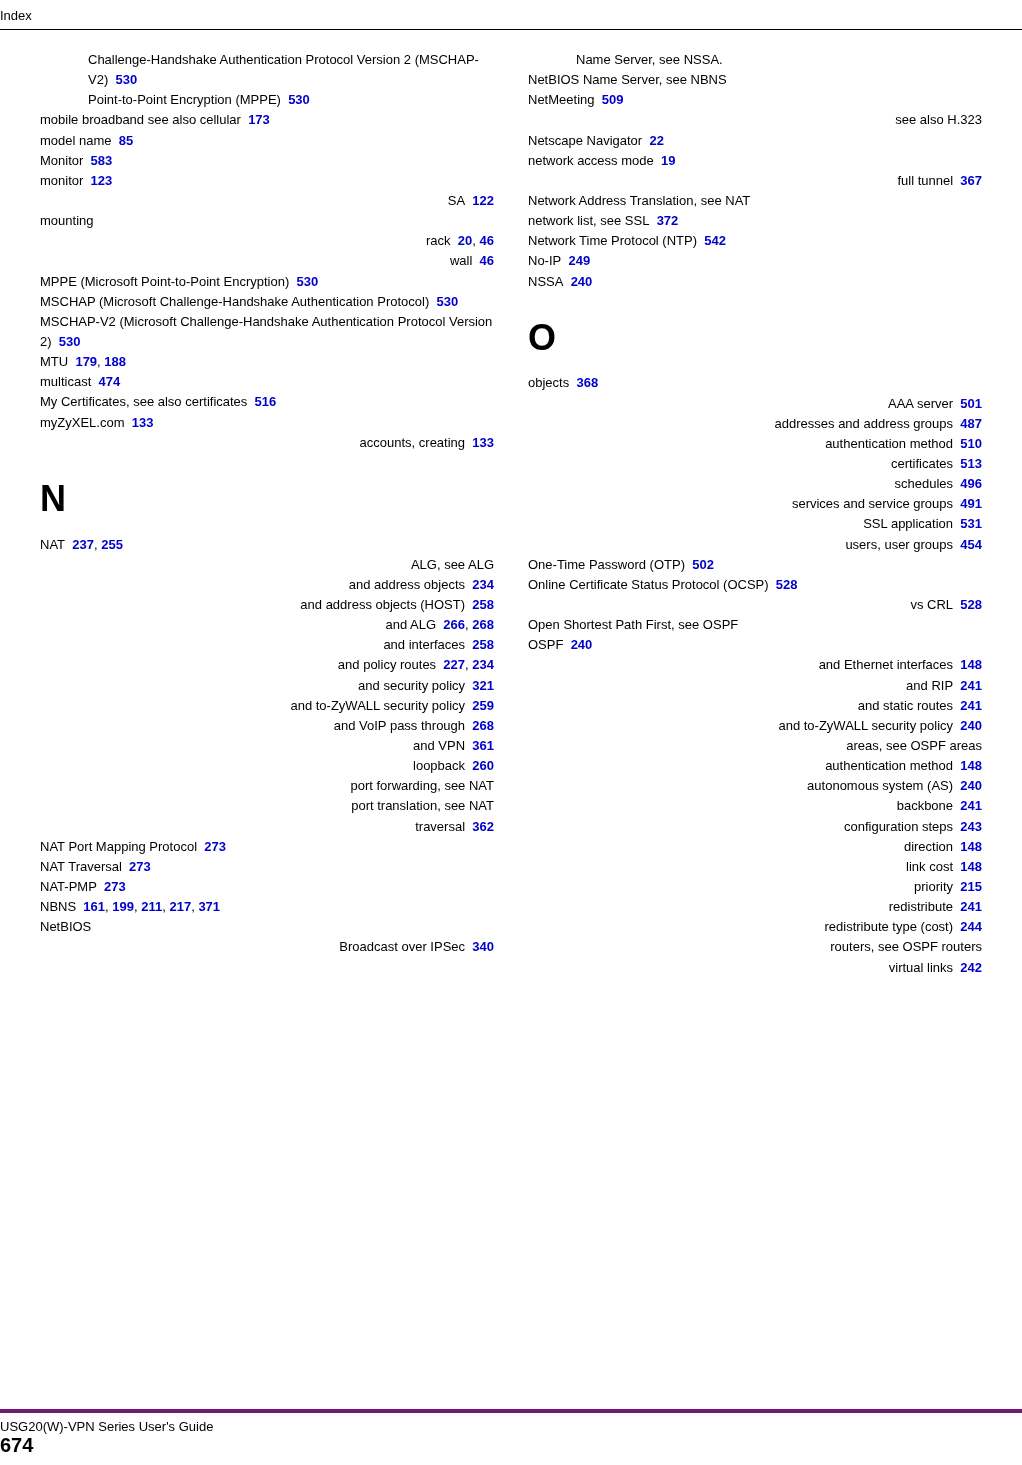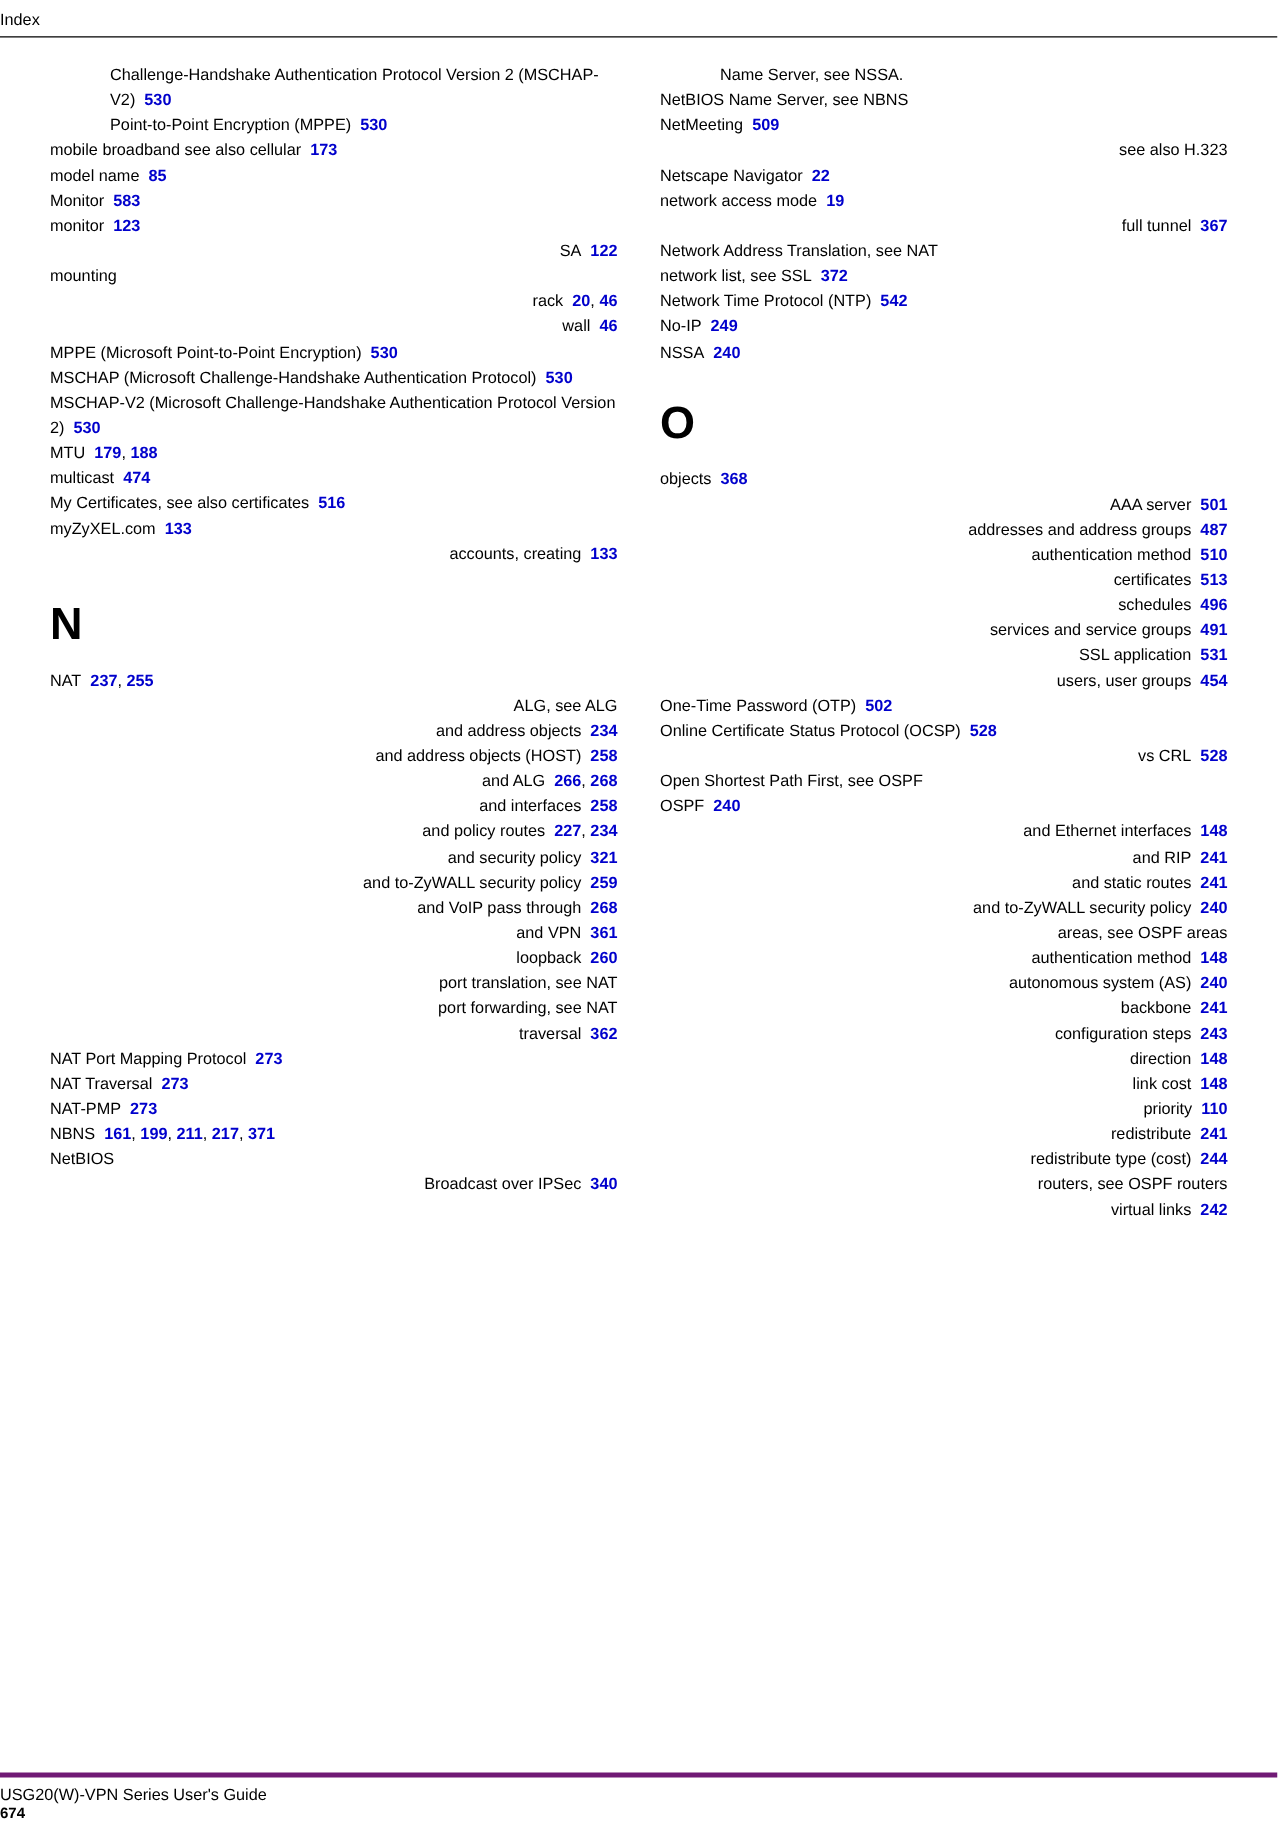--- a/index.html
+++ b/index.html
@@ -21,21 +21,21 @@
     }
     .page-footer {
       text-align: left;
       padding: 6px 0 8px 0;
       border-top: 4px solid #701a75;
       margin-top: auto;
       font-size: 13px;
     }
     .page-footer .page-number {
       font-weight: bold;
-      font-size: 12px;
+      font-size: 20px;
       display: block;
     }
     .content {
       display: flex;
       flex: 1;
       padding: 20px 40px 10px 40px;
       gap: 34px;
     }
     .col {
       flex: 1;
@@ -95,22 +95,22 @@
       <div class="sub-entry"><span>and address objects</span><span>&nbsp;&nbsp;</span><span class="blue">234</span></div>
       <div class="sub-entry"><span>and address objects (HOST)</span><span>&nbsp;&nbsp;</span><span class="blue">258</span></div>
       <div class="sub-entry"><span>and ALG</span><span>&nbsp;&nbsp;</span><span class="blue">266</span><span>, </span><span class="blue">268</span></div>
       <div class="sub-entry"><span>and interfaces</span><span>&nbsp;&nbsp;</span><span class="blue">258</span></div>
       <div class="sub-entry"><span>and policy routes</span><span>&nbsp;&nbsp;</span><span class="blue">227</span><span>, </span><span class="blue">234</span></div>
       <div class="sub-entry"><span>and security policy</span><span>&nbsp;&nbsp;</span><span class="blue">321</span></div>
       <div class="sub-entry"><span>and to-ZyWALL security policy</span><span>&nbsp;&nbsp;</span><span class="blue">259</span></div>
       <div class="sub-entry"><span>and VoIP pass through</span><span>&nbsp;&nbsp;</span><span class="blue">268</span></div>
       <div class="sub-entry"><span>and VPN</span><span>&nbsp;&nbsp;</span><span class="blue">361</span></div>
       <div class="sub-entry"><span>loopback</span><span>&nbsp;&nbsp;</span><span class="blue">260</span></div>
+      <div class="sub-entry"><span>port forwarding, see NAT</span></div>
       <div class="sub-entry"><span>port translation, see NAT</span></div>
-      <div class="sub-entry"><span>port forwarding, see NAT</span></div>
       <div class="sub-entry"><span>traversal</span><span>&nbsp;&nbsp;</span><span class="blue">362</span></div>
       <div class="entry"><span>NAT Port Mapping Protocol</span><span>&nbsp;&nbsp;</span><span class="blue">273</span></div>
       <div class="entry"><span>NAT Traversal</span><span>&nbsp;&nbsp;</span><span class="blue">273</span></div>
       <div class="entry"><span>NAT-PMP</span><span>&nbsp;&nbsp;</span><span class="blue">273</span></div>
       <div class="entry"><span>NBNS</span><span>&nbsp;&nbsp;</span><span class="blue">161</span><span>, </span><span class="blue">199</span><span>, </span><span class="blue">211</span><span>, </span><span class="blue">217</span><span>, </span><span class="blue">371</span></div>
       <div class="entry"><span>NetBIOS</span></div>
       <div class="sub-entry"><span>Broadcast over IPSec</span><span>&nbsp;&nbsp;</span><span class="blue">340</span></div>
     </div>
   <div class="col" id="right-col">
       <div class="sub-entry2"><span>Name Server, see NSSA.</span></div>
@@ -144,21 +144,21 @@
       <div class="sub-entry"><span>and RIP</span><span>&nbsp;&nbsp;</span><span class="blue">241</span></div>
       <div class="sub-entry"><span>and static routes</span><span>&nbsp;&nbsp;</span><span class="blue">241</span></div>
       <div class="sub-entry"><span>and to-ZyWALL security policy</span><span>&nbsp;&nbsp;</span><span class="blue">240</span></div>
       <div class="sub-entry"><span>areas, see OSPF areas</span></div>
       <div class="sub-entry"><span>authentication method</span><span>&nbsp;&nbsp;</span><span class="blue">148</span></div>
       <div class="sub-entry"><span>autonomous system (AS)</span><span>&nbsp;&nbsp;</span><span class="blue">240</span></div>
       <div class="sub-entry"><span>backbone</span><span>&nbsp;&nbsp;</span><span class="blue">241</span></div>
       <div class="sub-entry"><span>configuration steps</span><span>&nbsp;&nbsp;</span><span class="blue">243</span></div>
       <div class="sub-entry"><span>direction</span><span>&nbsp;&nbsp;</span><span class="blue">148</span></div>
       <div class="sub-entry"><span>link cost</span><span>&nbsp;&nbsp;</span><span class="blue">148</span></div>
-      <div class="sub-entry"><span>priority</span><span>&nbsp;&nbsp;</span><span class="blue">110</span></div>
+      <div class="sub-entry"><span>priority</span><span>&nbsp;&nbsp;</span><span class="blue">215</span></div>
       <div class="sub-entry"><span>redistribute</span><span>&nbsp;&nbsp;</span><span class="blue">241</span></div>
       <div class="sub-entry"><span>redistribute type (cost)</span><span>&nbsp;&nbsp;</span><span class="blue">244</span></div>
       <div class="sub-entry"><span>routers, see OSPF routers</span></div>
       <div class="sub-entry"><span>virtual links</span><span>&nbsp;&nbsp;</span><span class="blue">242</span></div>
     </div>
 </div>
 
 <div class="page-footer">
   <span>USG20(W)-VPN Series User's Guide</span>
   <span class="page-number">674</span>

